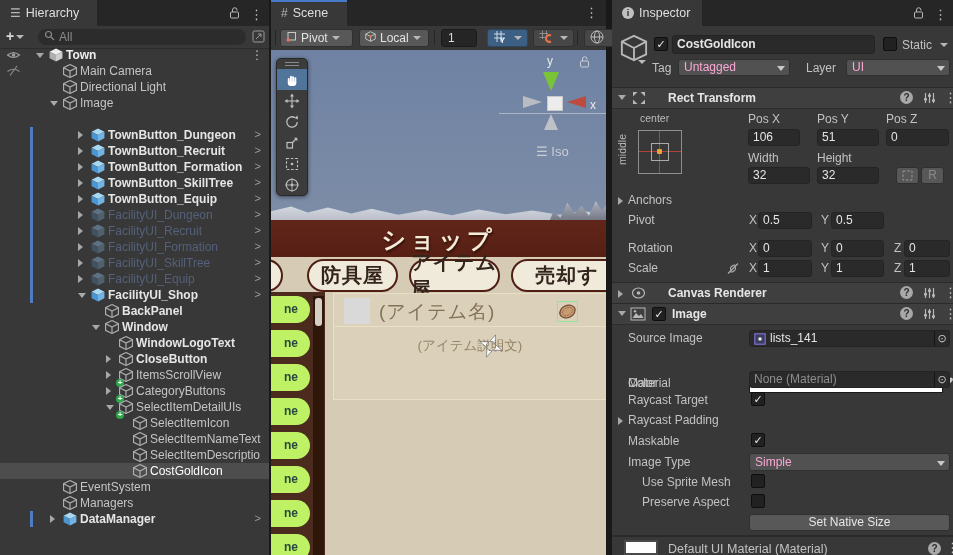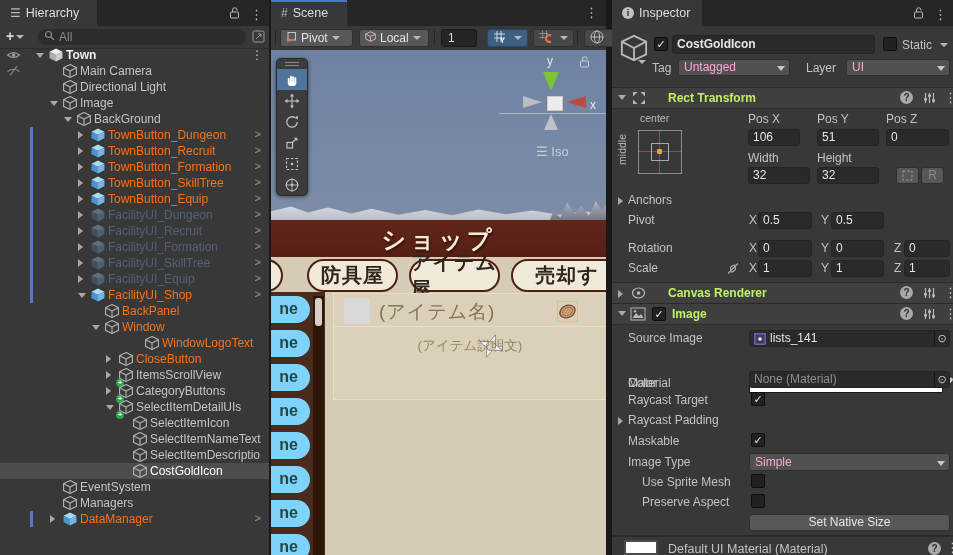--- a/index.html
+++ b/index.html
@@ -30,21 +30,21 @@
   .harr{position:absolute;top:4px;}
   .harr.open{border-left:4px solid transparent;border-right:4px solid transparent;border-top:5px solid #A8A8A8;margin-top:2px;}
   .harr.closed{border-top:4px solid transparent;border-bottom:4px solid transparent;border-left:5px solid #A8A8A8;}
   .hic{position:absolute;top:1px;}
   .cpwrap{position:relative;display:inline-block;}
   .cpwrap .plus{position:absolute;left:-3px;bottom:-2px;width:8px;height:8px;background:#2FA84B;border-radius:50%;
                 color:#fff;font-size:8px;line-height:8px;text-align:center;font-weight:bold;}
   .hlb{position:absolute;top:1px;white-space:nowrap;}
   .hlb.scene{color:#EDEDED;font-weight:bold;}
   .hlb.normal{color:#C4C4C4;}
-  .hlb.prefab{color:#f97316;}
+  .hlb.prefab{color:#e5e5e5;font-weight:bold;}
   .hlb.prefab-dim{color:#54617A;}
   .hrow.sel .hlb{color:#FFFFFF;}
   .hchev{position:absolute;right:8px;top:1px;color:#9A9A9A;font-size:11px;}
   .hkebab{position:absolute;right:6px;top:1px;color:#C2C2C2;}
   
   #scene{left:271px;width:335px;}
   .scenetab::before{content:'';position:absolute;top:0;left:0;right:0;height:2px;background:#4878C8;}
   .stool{position:absolute;top:26px;left:0;right:0;height:24px;background:#383838;border-bottom:1px solid #222;}
   .tbtn{position:absolute;top:3px;height:18px;background:#585858;border:1px solid #303030;border-radius:3px;
         color:#E2E2E2;display:flex;align-items:center;gap:4px;padding:0 5px;box-sizing:border-box;font-size:12px;}
@@ -65,22 +65,22 @@
   
   .shop-header{position:absolute;left:0;top:170px;width:335px;height:37px;
                background:linear-gradient(180deg,#61261A,#571F14);}
   .shop-title{position:absolute;left:0;width:335px;top:174px;text-align:center;color:#F4ECD9;font-size:24px;
               font-weight:bold;letter-spacing:4px;text-shadow:1px 2px 2px rgba(50,15,8,0.9);}
   .shop-body{position:absolute;left:0;top:207px;width:335px;bottom:0;background:#D6CCB6;}
   .pill{position:absolute;top:209px;height:33px;background:#F0EADB;border:2px solid #4F1F16;border-radius:18px;
         box-sizing:border-box;color:#33241C;font-size:20px;font-weight:bold;display:flex;align-items:center;
         justify-content:center;letter-spacing:1px;}
   .shop-list{position:absolute;left:0;top:242px;width:54px;bottom:0;background:#4A2B1D;overflow:hidden;}
-  .shop-item{position:absolute;left:-16px;width:55px;height:27px;background:#7dd3fc;border-radius:0 14px 14px 0;
-             color:#27473F;font-size:16px;font-weight:bold;line-height:26px;text-align:right;padding-right:12px;
+  .shop-item{position:absolute;left:-16px;width:55px;height:27px;background:#bef264;border-radius:0 14px 14px 0;
+             color:#27473F;font-size:12px;font-weight:bold;line-height:26px;text-align:right;padding-right:12px;
              box-sizing:border-box;}
   .sbar-track{position:absolute;left:42px;top:4px;width:11px;bottom:0;background:#2E1609;}
   .sbar-handle{position:absolute;left:2px;top:2px;width:7px;height:28px;background:#D5CFC6;border-radius:3px;}
   .dbox{position:absolute;background:#DBD1BA;border:1px solid #E9DFC4;box-sizing:border-box;}
   .sel-icon-ph{position:absolute;left:73px;top:248px;width:26px;height:26px;background:#D9D9D9;}
   .item-name{position:absolute;left:108px;top:249px;color:#84735A;font-size:19px;letter-spacing:1px;}
   .item-desc{position:absolute;left:62px;width:274px;top:287px;text-align:center;color:#95856A;font-size:13.5px;}
   .coin-sel{position:absolute;left:286px;top:251px;width:21px;height:21px;border:1px solid #8FE69B;box-sizing:border-box;}
   .pan-cursor{position:absolute;left:207px;top:283px;}
   
@@ -109,21 +109,21 @@
      font-size:12px;height:17px;line-height:15px;padding:0 4px;box-sizing:border-box;}
   .dd{position:absolute;background:#515151;border:1px solid #303030;border-radius:3px;height:17px;color:#f9a8d4;
       font-size:12px;line-height:15px;padding:0 16px 0 5px;box-sizing:border-box;white-space:nowrap;overflow:hidden;}
   .dd .caret,.caret{position:absolute;right:4px;top:6px;width:0;height:0;border-left:4px solid transparent;
       border-right:4px solid transparent;border-top:5px solid #C8C8C8;}
   .cb{position:absolute;width:14px;height:14px;background:#212121;border:1px solid #0E0E0E;border-radius:2px;
       color:#E8E8E8;font-size:11px;line-height:13px;text-align:center;box-sizing:border-box;}
   .cb.on::after{content:"\2713";}
   .chead{position:absolute;left:0;right:0;height:20px;background:#3F3F3F;border-top:1px solid #2A2A2A;
          border-bottom:1px solid #2D2D2D;}
-  .chead .ctitle{position:absolute;left:56px;top:3px;font-weight:bold;color:#bef264;text-align:center;}
+  .chead .ctitle{position:absolute;left:56px;top:3px;font-weight:bold;color:#e5e5e5;text-align:center;}
   .chead .fold{position:absolute;left:6px;top:7px;}
   .fold.open{width:0;height:0;border-left:4px solid transparent;border-right:4px solid transparent;border-top:5px solid #A8A8A8;}
   .fold.closed{width:0;height:0;border-top:4px solid transparent;border-bottom:4px solid transparent;border-left:5px solid #A8A8A8;}
   .help{position:absolute;width:13px;height:13px;border-radius:50%;background:#A8A8A8;color:#2E2E2E;font-size:10px;
         font-weight:bold;text-align:center;line-height:13px;}
   .hdr-ic{position:absolute;left:288px;top:3px;}
   .hdr-sl{position:absolute;left:311px;top:4px;}
   .hdr-kb{position:absolute;left:332px;top:3px;}
   .irow{position:absolute;left:0;right:0;height:18px;}
   .ax{position:absolute;color:#C2C2C2;}
@@ -212,28 +212,20 @@
           <span class="hlb normal" style="left:80px">Directional Light</span>
         </div>
         <div class="hrow" style="top: 95px;">
           <span class="harr open" style="left:50px"></span>
           <span class="hic" style="left:63px"><svg width="14" height="14" viewBox="0 0 12 12">
               <polygon points="6,0.5 11.5,3.2 11.5,8.8 6,11.5 0.5,8.8 0.5,3.2" fill="none" stroke="#AFAFAF" stroke-width="1"></polygon>
               <path d="M0.5 3.2 L6 6 L11.5 3.2 M6 6 L6 11.5" fill="none" stroke="#AFAFAF" stroke-width="1"></path>
             </svg></span>
           <span class="hlb normal" style="left:80px">Image</span>
         </div>
-        <div class="hrow" style="top: 111px;">
-          <span class="harr open" style="left:64px"></span>
-          <span class="hic" style="left:77px"><svg width="14" height="14" viewBox="0 0 12 12">
-              <polygon points="6,0.5 11.5,3.2 11.5,8.8 6,11.5 0.5,8.8 0.5,3.2" fill="none" stroke="#AFAFAF" stroke-width="1"></polygon>
-              <path d="M0.5 3.2 L6 6 L11.5 3.2 M6 6 L6 11.5" fill="none" stroke="#AFAFAF" stroke-width="1"></path>
-            </svg></span>
-          <span class="hlb normal" style="left:94px">BackGround</span>
-        </div>
         <div class="hrow" style="top: 127px;">
           <span class="pbar"></span>
           <span class="harr closed" style="left:78px"></span>
           <span class="hic" style="left:91px"><svg width="14" height="14" viewBox="0 0 12 12">
               <polygon points="6,0.5 11.5,3.2 6,6 0.5,3.2" fill="#A9D8F2"></polygon>
               <polygon points="0.5,3.2 6,6 6,11.5 0.5,8.8" fill="#4E94CE"></polygon>
               <polygon points="11.5,3.2 11.5,8.8 6,11.5 6,6" fill="#74B4E4"></polygon>
             </svg></span>
           <span class="hlb prefab" style="left:108px">TownButton_Dungeon</span>
           <span class="hchev">&gt;</span>
@@ -356,21 +348,21 @@
           <span class="hlb prefab" style="left:122px">BackPanel</span>
         </div>
         <div class="hrow" style="top: 319px;">
           <span class="harr open" style="left:92px"></span>
           <span class="hic" style="left:105px"><svg width="14" height="14" viewBox="0 0 12 12">
               <polygon points="6,0.5 11.5,3.2 11.5,8.8 6,11.5 0.5,8.8 0.5,3.2" fill="none" stroke="#AFAFAF" stroke-width="1"></polygon>
               <path d="M0.5 3.2 L6 6 L11.5 3.2 M6 6 L6 11.5" fill="none" stroke="#AFAFAF" stroke-width="1"></path>
             </svg></span>
           <span class="hlb prefab" style="left:122px">Window</span>
         </div>
-        <div class="hrow" style="top: 335px; margin-left: 26px;">
+        <div class="hrow" style="top: 335px;">
           <span class="hic" style="left:119px"><svg width="14" height="14" viewBox="0 0 12 12">
               <polygon points="6,0.5 11.5,3.2 11.5,8.8 6,11.5 0.5,8.8 0.5,3.2" fill="none" stroke="#AFAFAF" stroke-width="1"></polygon>
               <path d="M0.5 3.2 L6 6 L11.5 3.2 M6 6 L6 11.5" fill="none" stroke="#AFAFAF" stroke-width="1"></path>
             </svg></span>
           <span class="hlb prefab" style="left:136px">WindowLogoText</span>
         </div>
         <div class="hrow" style="top: 351px;">
           <span class="harr closed" style="left:106px"></span>
           <span class="hic" style="left:119px"><svg width="14" height="14" viewBox="0 0 12 12">
               <polygon points="6,0.5 11.5,3.2 11.5,8.8 6,11.5 0.5,8.8 0.5,3.2" fill="none" stroke="#AFAFAF" stroke-width="1"></polygon>

